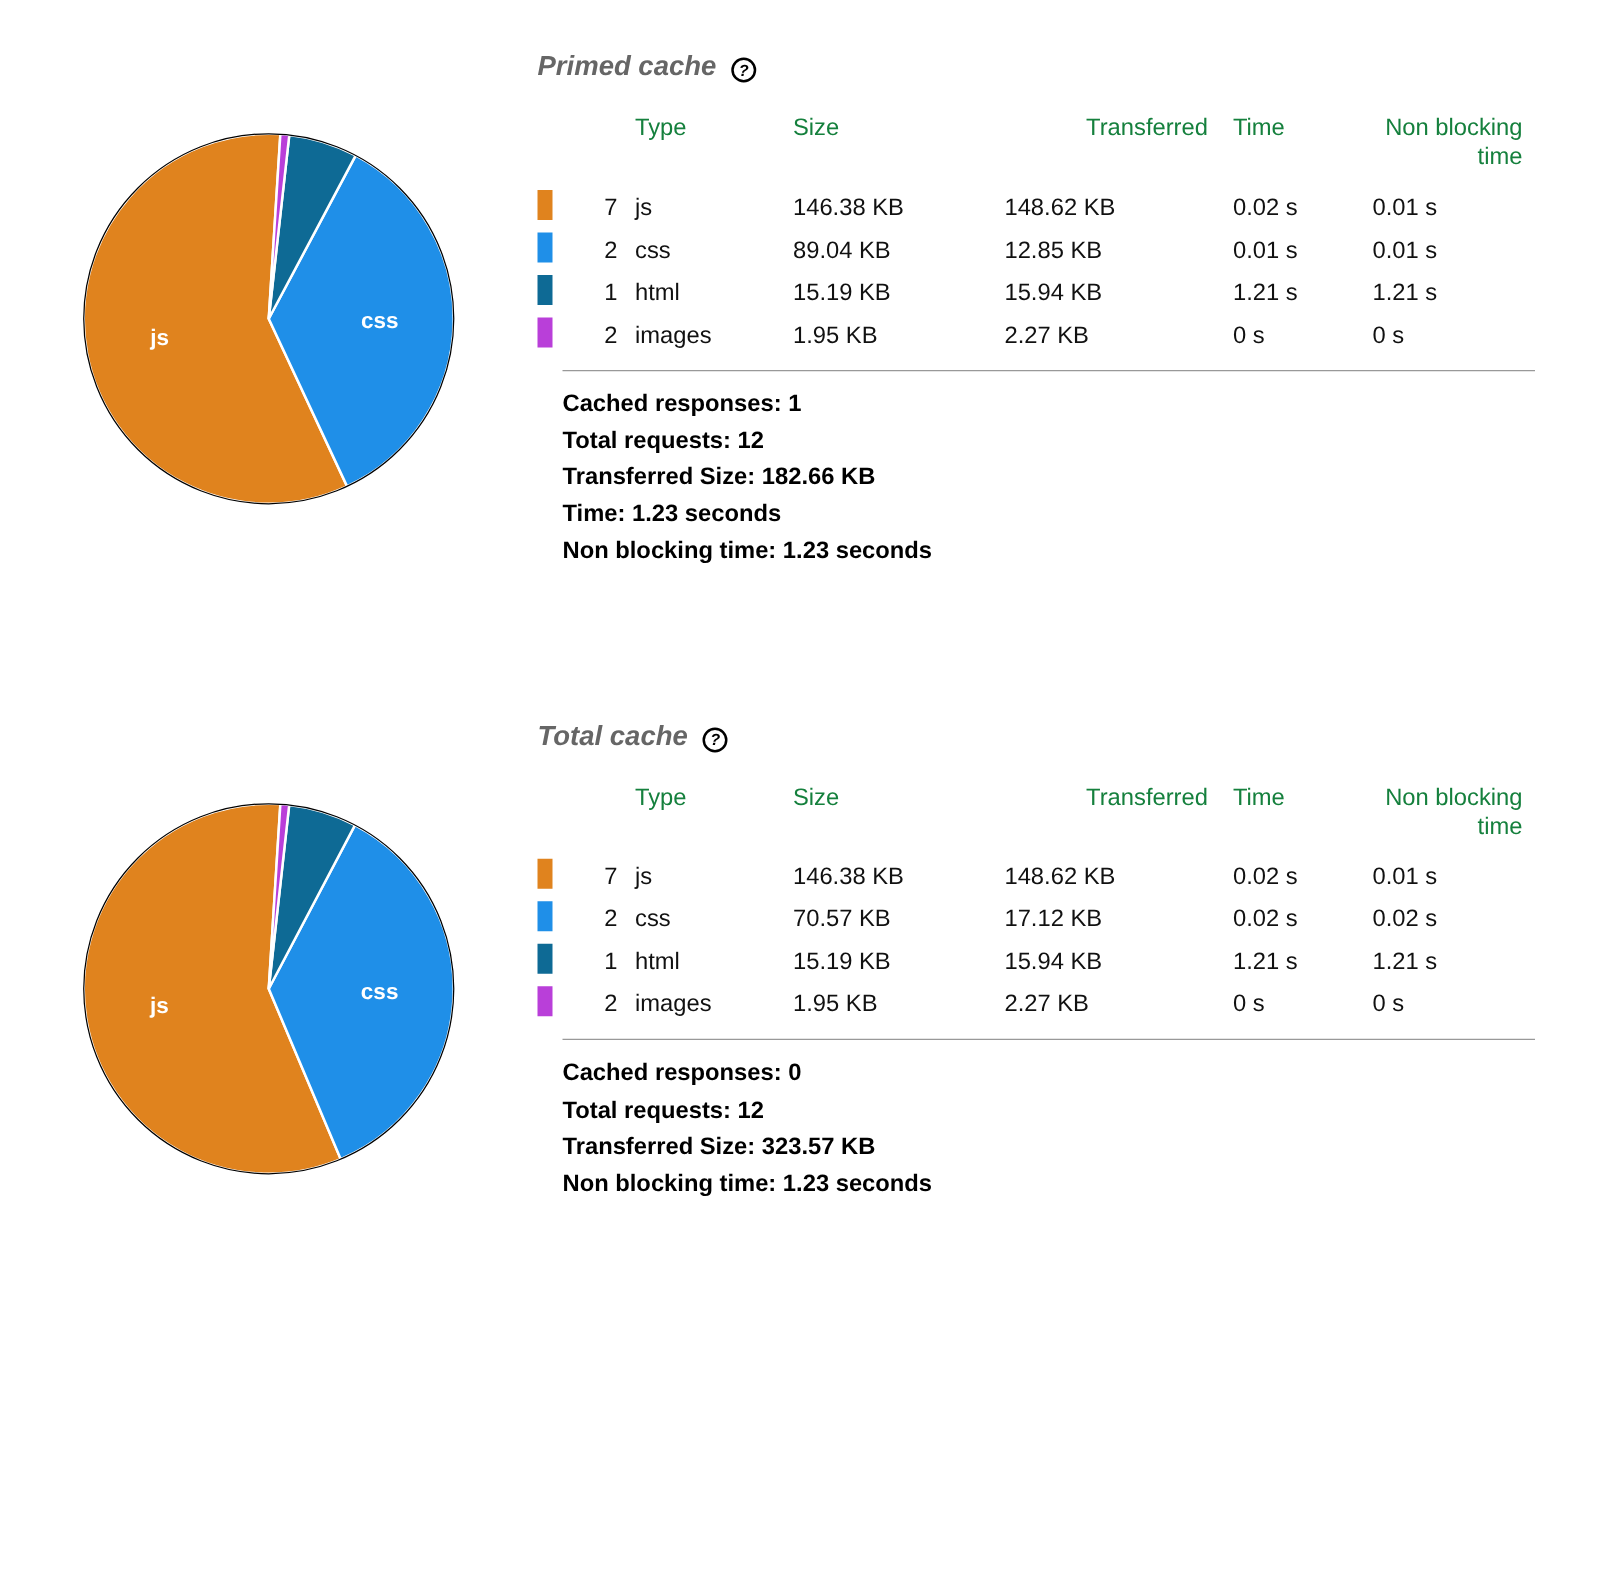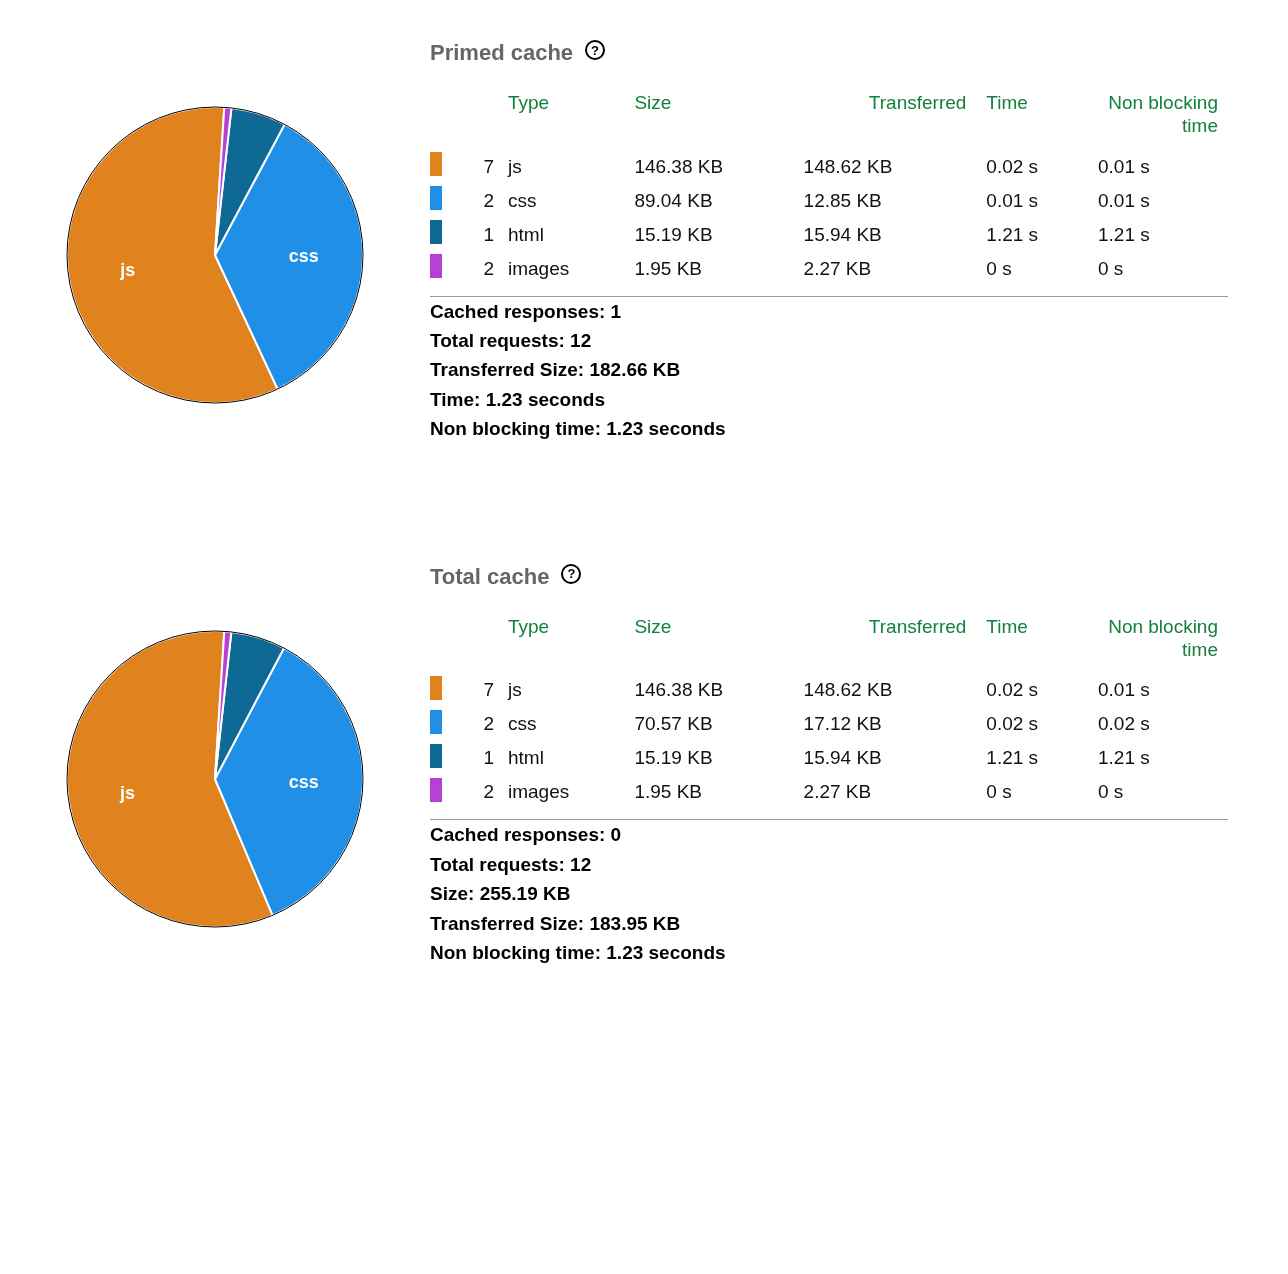--- a/index.html
+++ b/index.html
@@ -20,25 +20,26 @@
     width: 340px;
     padding-top: 60px;
     flex-shrink: 0;
   }
   .info-col {
     flex: 1;
     padding-left: 30px;
   }
   .section-title {
     display: flex;
-    align-items: flex-start;
+    align-items: flex-end;
     color: #666;
     font-size: 22px;
     font-weight: 600;
     margin: 0 0 18px 0;
+    font-style: italic;
   }
   .help-icon {
     display: inline-flex;
     align-items: center;
     justify-content: center;
     width: 20px;
     height: 20px;
     border: 2px solid #000;
     border-radius: 50%;
     margin-left: 12px;
@@ -65,23 +66,25 @@
   }
   table.breakdown td.num-right { text-align: left; }
   .swatch {
     width: 12px;
     height: 24px;
     display: inline-block;
   }
   .summary {
     border-top: 1px solid #999;
     margin-top: 10px;
+    padding-top: 12px;
     font-size: 19px;
     line-height: 1.55;
     font-weight: 700;
+    margin-left: 20px;
   }
   .summary-line span.lbl::after { content: ": "; }
   svg.pie { display: block; }
   .pie-label {
     font-size: 18px;
     font-weight: 700;
     fill: #fff;
     text-anchor: middle;
     dominant-baseline: middle;
   }
@@ -231,19 +234,18 @@
               <td>1.95 KB</td>
               <td class="num-right">2.27 KB</td>
               <td>0 s</td>
               <td class="num-right">0 s</td>
             </tr>
           </tbody>
         </table>
         <div class="summary">
           <div class="summary-line"><span class="lbl">Cached responses</span><span>0</span></div>
           <div class="summary-line"><span class="lbl">Total requests</span><span>12</span></div>
-          <div class="summary-line"><span class="lbl">Size</span><span>255.19 KB</span></div>
-          <div class="summary-line"><span class="lbl">Transferred Size</span><span>183.95 KB</span></div>
+          <div class="summary-line"><span class="lbl">Transferred Size</span><span>323.57 KB</span></div>
           <div class="summary-line"><span class="lbl">Non blocking time</span><span>1.23 seconds</span></div>
         </div>
       </div>
     </div>
   </div>
 
 </body></html>

